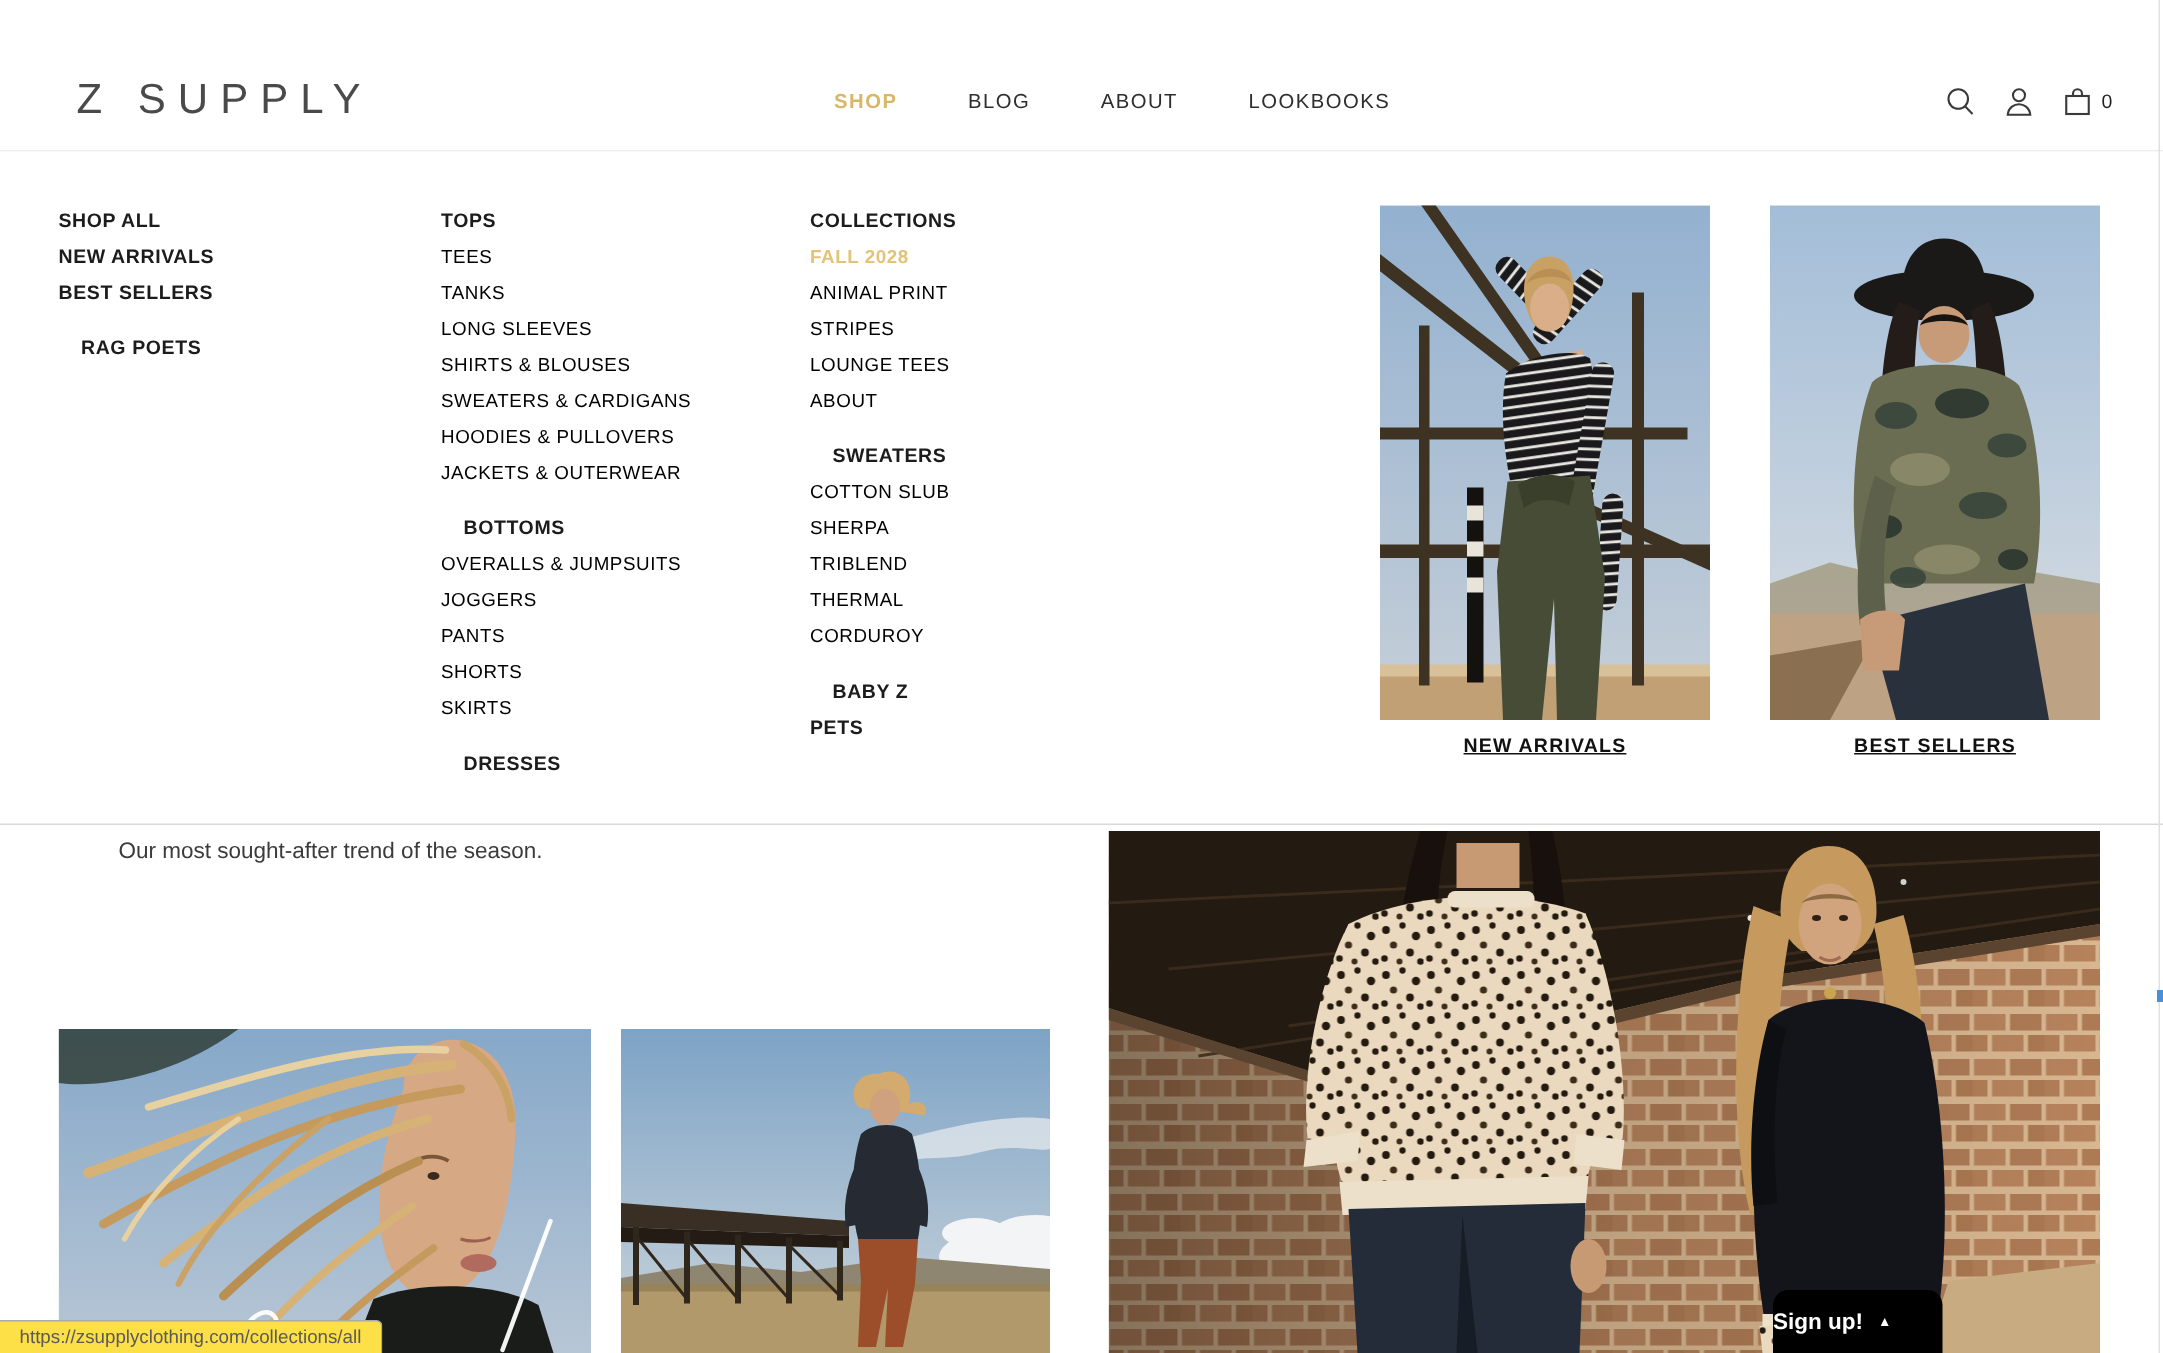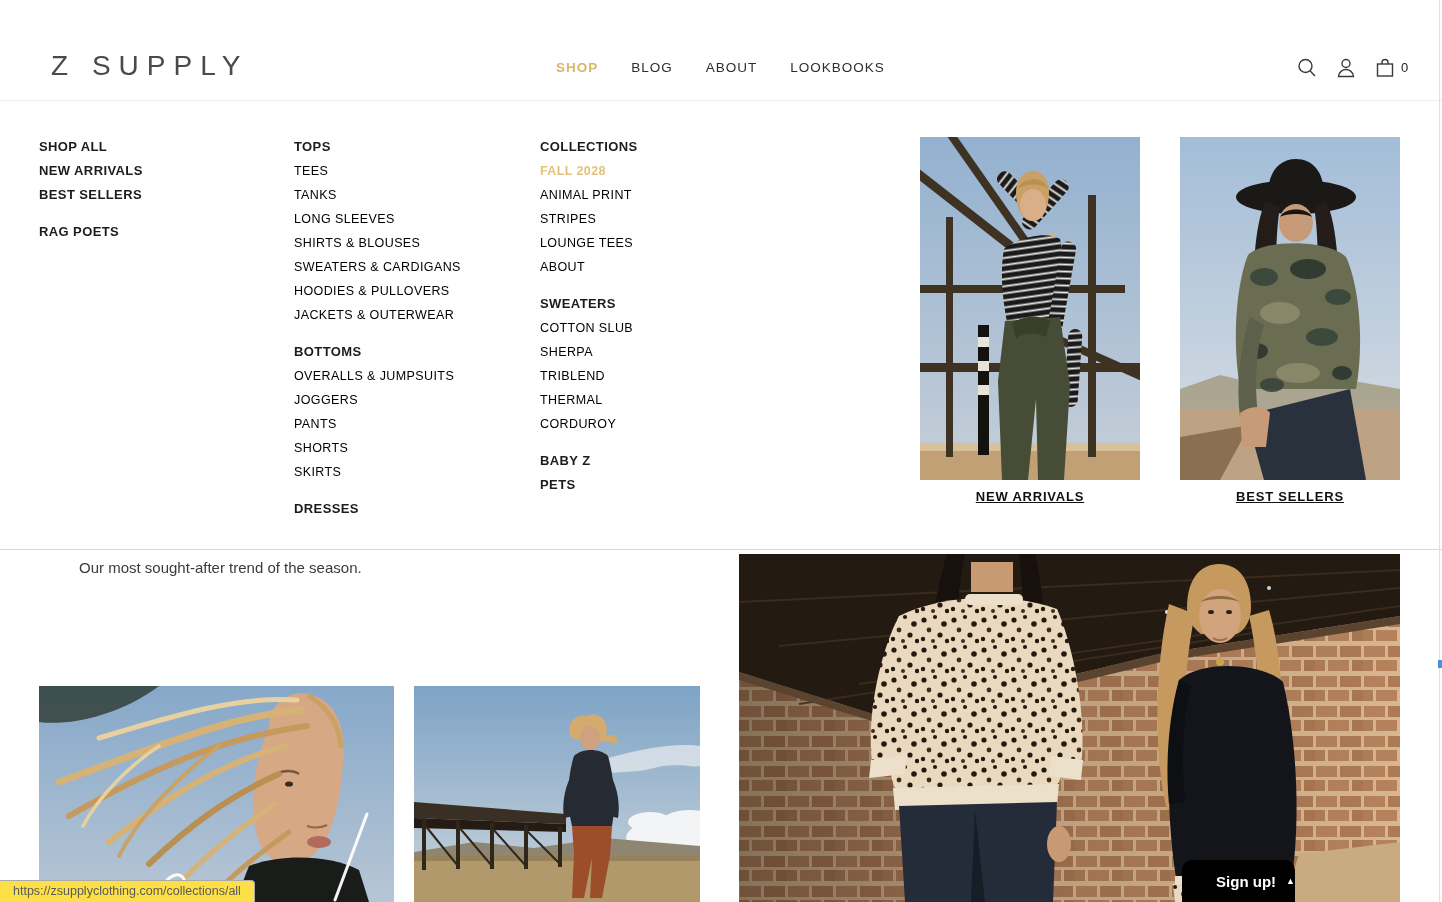--- a/index.html
+++ b/index.html
@@ -16,37 +16,37 @@
   }
   
   .header {
     position:absolute; left:0; top:34px; width:1442px; height:67px;
     background:#fff; border-bottom:1px solid #ececec;
   }
   .logo {
     position:absolute; left:40px; top:16px; font-size:28px; font-weight:100;
     letter-spacing:8px; color:#4a4a4a; white-space:nowrap; cursor:pointer;margin-left:11px;
   }
-  .nav { position:absolute; left:556px; top:0; height:67px; display:flex; align-items:center; gap:33px; }
+  .nav { position:absolute; left:556px; top:0; height:67px; display:flex; align-items:center; gap:47px; }
   .nav-link { font-size:13.5px; letter-spacing:1px; color:#2e2e2e; cursor:pointer; text-decoration:none; }
   .nav-link.active { color:var(--activeGold,#d8b766); font-weight:bold; }
   .header-icons { position:absolute; left:1295px; top:0; height:67px; display:flex; align-items:center; gap:15px; }
   .hicon { width:24px; height:24px; display:block; cursor:pointer; }
   .cart-wrap { display:flex; align-items:center; gap:4px; cursor:pointer; }
   .cart-count { font-size:13px; color:#222; }
   
   .mega-menu {
     position:absolute; left:0; top:101px; width:1442px; height:449px;
     background:#fff; border-bottom:1px solid #d9d9d9;
   }
   .menu-col { position:absolute; top:34px; }
   .mi { height:24px; line-height:24px; font-size:12.5px; letter-spacing:.4px; color:#000000; cursor:pointer; white-space:nowrap; }
   .mi.head { font-size:13px; font-weight:bold; color:#1c1c1c; }
   .mi.gold { color:var(--hlGold,#e3c379); font-weight:bold; }
-  .mi.gap { margin-top:13px; }
+  .mi.gap { margin-top:13px;margin-left:15px; }
   .promo { position:absolute; top:36px; width:220px; cursor:pointer; }
   .promo-photo { width:220px; height:343px; display:block; background:#cfd8de; }
   .promo-caption {
     margin-top:9px; text-align:center; font-size:13px; font-weight:bold;
     letter-spacing:.8px; color:#111; text-decoration:underline;
   }
   
   .subtitle { position:absolute; left:79px; top:559px; font-size:15px; color:#3b3b3b; }
   .cta-btn {
     position:absolute; left:79px; top:599px; width:199px; height:45px;
@@ -55,21 +55,21 @@
   }
   .photo-a { position:absolute; left:39px;  top:686px; width:355px; height:216px; overflow:hidden; cursor:pointer; }
   .photo-b { position:absolute; left:414px; top:686px; width:286px; height:216px; overflow:hidden; cursor:pointer; }
   .photo-c { position:absolute; left:739px; top:554px; width:661px; height:348px; overflow:hidden; cursor:pointer; }
   .photo-a svg, .photo-b svg, .photo-c svg { display:block; }
   
   .signup {
     position:absolute; left:1182px; top:860px; width:113px; height:42px;
     background:#000; color:#fff; border:none; border-radius:10px 10px 0 0;
     font-family:inherit; font-size:15px; font-weight:600;
-    display:flex; align-items:center; justify-content:flex-end; gap:10px; cursor:pointer; z-index:20;
+    display:flex; align-items:center; justify-content:flex-start; gap:10px; cursor:pointer; z-index:20;
   }
   .signup .arrow { font-size:9px; line-height:1; }
   
   .statusbar {
     position:absolute; left:0; bottom:0; height:22px; z-index:30;
     background:#fde047; border:1px solid #a9a9a9; border-left:none; border-bottom:none;
     border-radius:0 4px 0 0; padding:0 13px; font-size:12.5px; color:#5a5a5a; line-height:21px;
     white-space:nowrap;
   }
   

